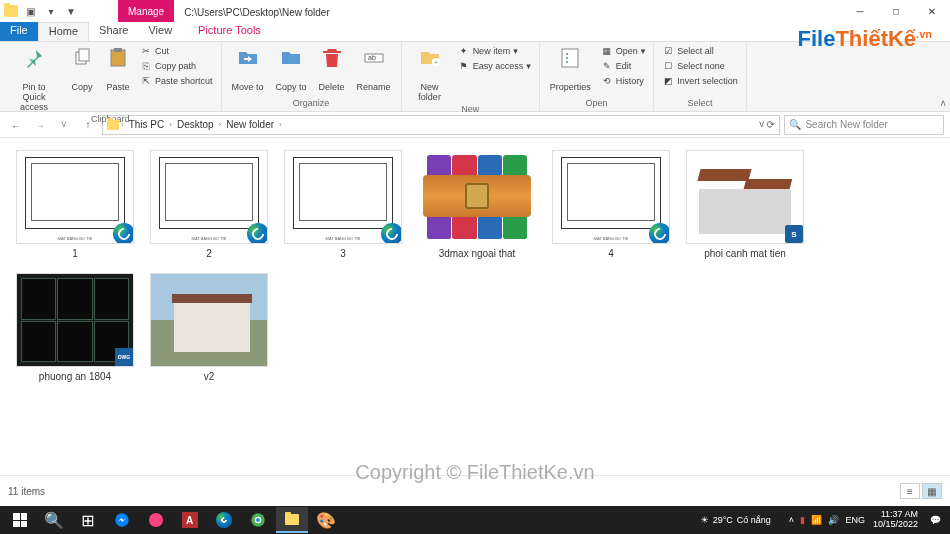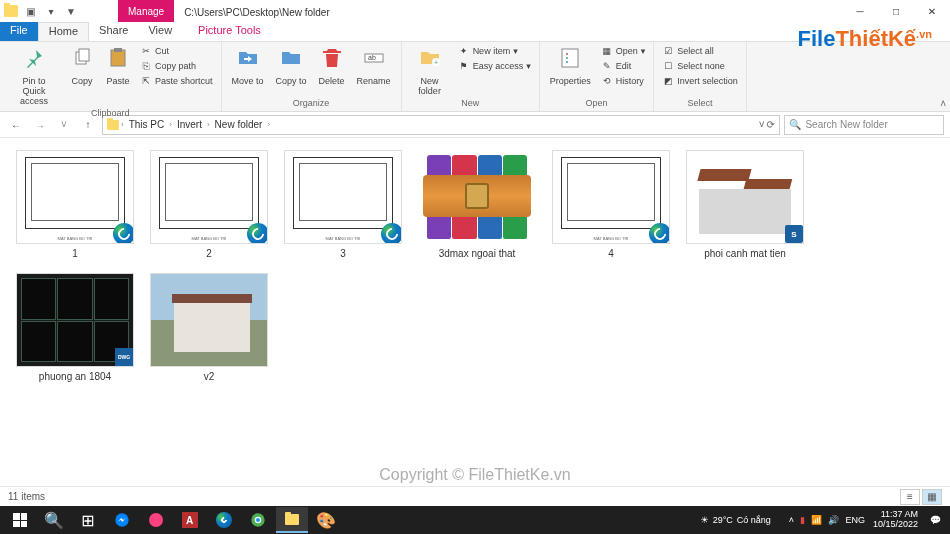--- a/index.html
+++ b/index.html
@@ -22,21 +22,21 @@
 .rtab { padding: 2px 10px; color: #444; cursor: pointer; }
 .rtab.file { background: #1979ca; color: #fff; }
 .rtab.active { background: #f5f5f5; border: 1px solid #ddd; border-bottom: none; }
 .rtab.ctx { color: #d9146a; }
 
 
 .ribbon { height: 70px; background: #f5f5f5; border-bottom: 1px solid #ddd; display: flex; font-size: 9px; color: #444; position: relative; }
 .rgroup { border-right: 1px solid #e3e3e3; padding: 2px 6px; display: flex; flex-direction: column; justify-content: space-between; height: 100%; }
 .rgroup-body { display: flex; gap: 4px; align-items: flex-start; }
 .rgroup-label { text-align: center; font-size: 9px; color: #666; padding-bottom: 1px; }
-.rbtn-lg { display: flex; flex-direction: column; align-items: center; gap: 6px; padding: 2px 4px; cursor: pointer; }
+.rbtn-lg { display: flex; flex-direction: column; align-items: center; gap: 12px; padding: 2px 4px; cursor: pointer; }
 .rbtn-lg .ricon { width: 24px; height: 24px; display: flex; align-items: center; justify-content: center; }
 .rbtn-sm { display: flex; align-items: center; gap: 3px; padding: 1px 2px; font-size: 9px; cursor: pointer; white-space: nowrap; }
 .rbtn-sm .ricon-s { width: 12px; height: 12px; display: flex; align-items: center; justify-content: center; }
 .rcol { display: flex; flex-direction: column; gap: 1px; }
 .ricon svg, .ricon-s svg { width: 100%; height: 100%; }
 .ribbon-collapse { position: absolute; right: 4px; bottom: 2px; font-size: 10px; color: #666; }
 
 
 .watermark-logo { position: absolute; right: 18px; top: 26px; font-size: 22px; font-weight: bold; z-index: 5; }
 .wl-file { color: #0b6fc7; font-family: Arial; }
@@ -92,26 +92,26 @@
 
 .dwg { width: 100%; height: 100%; background: #1a1a1a; display: grid; grid-template: 1fr 1fr / 1fr 1fr 1fr; gap: 1px; padding: 4px; }
 .dwg-cell { background: #0a0a0a; border: 1px solid #3a5a4a; }
 .dwg-badge { position: absolute; bottom: 0; right: 0; width: 18px; height: 18px; background: #1a5f9e; color: #fff; font-size: 5px; display: flex; align-items: center; justify-content: center; font-weight: bold; }
 
 
 .edge-badge { width: 22px; height: 22px; border-radius: 50%; background: radial-gradient(circle at 30% 30%, #4ac94a 0%, #0d7cc4 40%, #0d5ca4 100%); position: relative; }
 .edge-badge::after { content: ''; position: absolute; inset: 5px; border-radius: 50%; border: 2px solid #fff; border-top-color: transparent; transform: rotate(45deg); }
 
 
-.statusbar { position: absolute; bottom: 28px; left: 0; right: 0; height: 20px; background: #fff; border-top: 1px solid #e8e8e8; display: flex; align-items: center; padding: 0 8px; font-size: 10px; color: #555; }
+.statusbar { position: absolute; bottom: 28px; left: 0; right: 0; height: 31px; background: #fff; border-top: 1px solid #e8e8e8; display: flex; align-items: center; padding: 0 8px; font-size: 10px; color: #555; }
 .status-right { margin-left: auto; display: flex; gap: 2px; }
 .view-btn { width: 20px; height: 16px; border: 1px solid #ccc; display: flex; align-items: center; justify-content: center; }
 
 
-.copyright { position: absolute; left: 0; right: 0; bottom: 50px; text-align: center; font-size: 16px; color: rgba(120,120,120,0.6); z-index: 10; pointer-events: none; }
+.copyright { position: absolute; left: 0; right: 0; bottom: 50px; text-align: center; font-size: 20px; color: rgba(120,120,120,0.6); z-index: 10; pointer-events: none; }
 
 
 .taskbar { position: absolute; bottom: 0; left: 0; right: 0; height: 28px; background: #1f1f1f; display: flex; align-items: center; padding: 0 4px; gap: 2px; }
 .tb-btn { width: 32px; height: 26px; display: flex; align-items: center; justify-content: center; color: #fff; }
 .tb-btn.active { background: #3a3a3a; border-bottom: 2px solid #76b9ed; }
 .tb-right { margin-left: auto; display: flex; align-items: center; gap: 8px; color: #fff; font-size: 9px; }
 .tb-weather { display: flex; align-items: center; gap: 4px; margin-right: 10px; }
 .tb-time { text-align: right; line-height: 1.1; }
 .tb-tray { display: flex; gap: 6px; align-items: center; }
 .start-icon { display: grid; grid-template: 1fr 1fr / 1fr 1fr; gap: 1px; width: 14px; height: 14px; }
@@ -323,21 +323,21 @@
 <div class="addrbar">
   <div class="nav-btn enabled">←</div>
   <div class="nav-btn">→</div>
   <div class="nav-btn">˅</div>
   <div class="nav-btn enabled">↑</div>
   <div class="addr-box">
     <span class="folder-icon" style="width:12px;height:10px"></span>
     <span class="crumb-sep">›</span>
     <span class="crumb">This PC</span>
       <span class="crumb-sep">›</span>
-    <span class="crumb">Invert</span>
+    <span class="crumb">Desktop</span>
       <span class="crumb-sep">›</span>
     <span class="crumb">New folder</span>
       <span class="crumb-sep">›</span>
     <div class="addr-actions">
       <span>˅</span>
       <span>⟳</span>
     </div>
   </div>
   <div class="search-box">
     <span>🔍</span>

